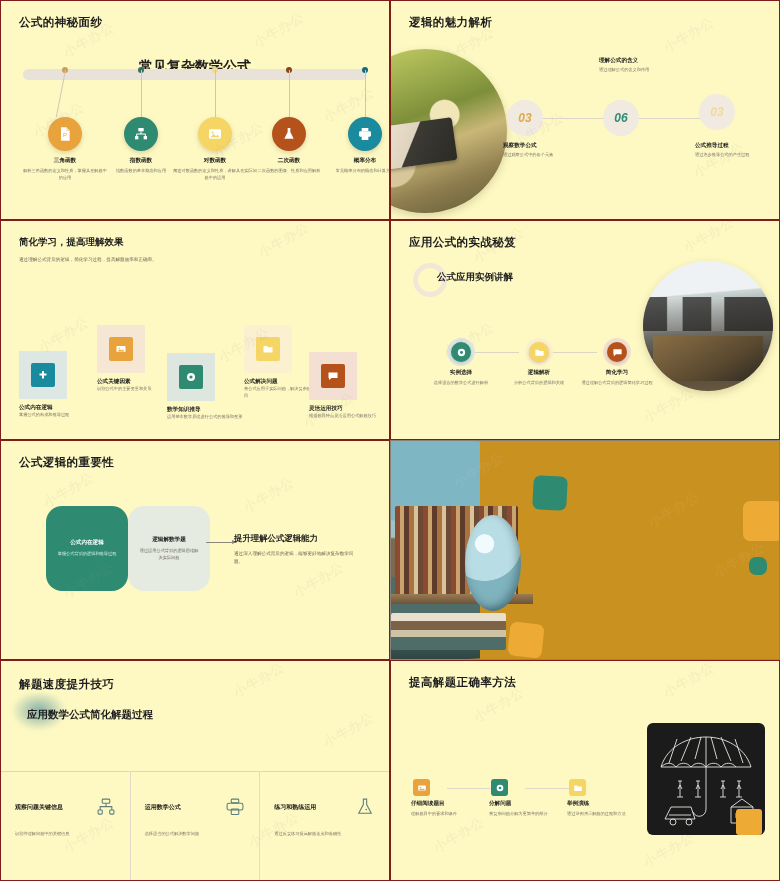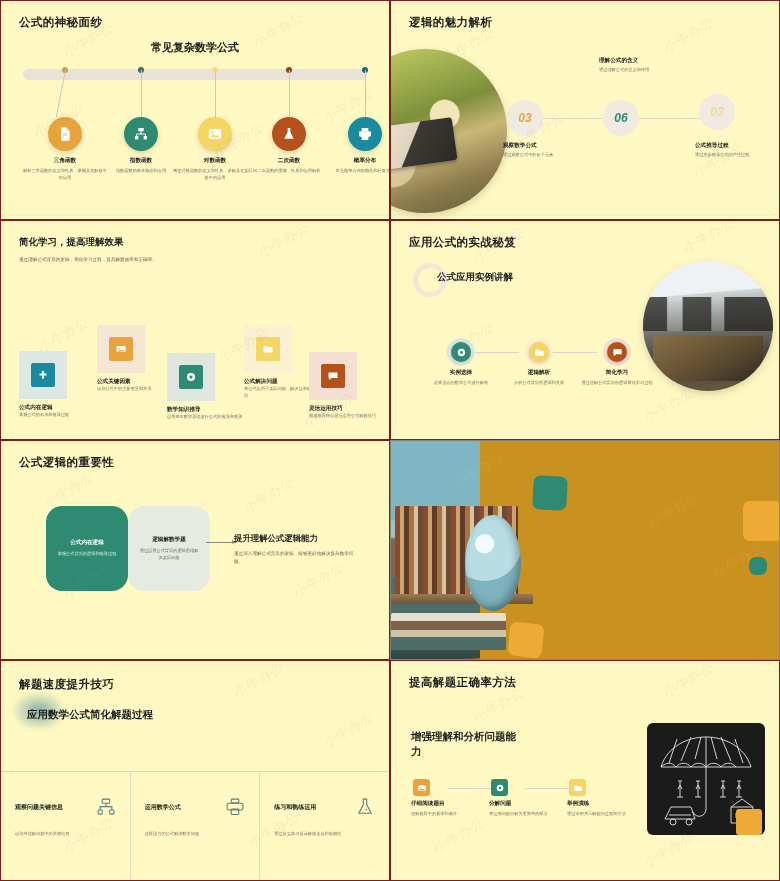--- a/index.html
+++ b/index.html
@@ -51,21 +51,21 @@
   .s-sub-lg{
     font-size:10.5px;font-weight:700;color:#1d1d1d;
   }
   .s-body{
     font-size:4.6px;color:#6a6359;line-height:1.65;
   }
   .item-t{font-size:5.6px;font-weight:700;color:#20201e;}
   .item-d{font-size:4.2px;color:#7a7268;line-height:1.6;}
 
   
-  .s1-head{ text-align:center; margin-top:10px; font-size:11px;font-weight:700;color:#22201d;}
+  .s1-head{ text-align:center; margin-top:28px; font-size:14px;font-weight:700;color:#22201d;}
   .s1-bar{
     position:absolute;left:22px;right:22px;top:68px;height:11px;
     background:#e8e2d9;border-radius:6px;
   }
   .s1-nodes{position:absolute;left:0;right:0;top:60px;height:150px;}
   .s1-node{position:absolute;width:72px;text-align:center;}
   .s1-stem{position:absolute;left:50%;top:9px;width:1px;height:48px;background:#cfc6b6;transform-origin:top;}
   .s1-dot{position:absolute;left:50%;top:6px;width:6px;height:6px;border-radius:50%;transform:translateX(-50%);}
   .s1-circ{
     position:absolute;left:50%;top:56px;transform:translateX(-50%);
@@ -578,21 +578,20 @@
     <div class="wm">
       <span style="left:230px;top:10px;">小牛办公</span>
       <span style="left:60px;top:165px;">小牛办公</span>
       <span style="left:245px;top:160px;">小牛办公</span>
       <span style="left:320px;top:60px;">小牛办公</span>
     </div>
   </div>
 
   <div class="slide inner-pad">
     <div class="s-title">提高解题正确率方法</div>
-    <div class="s-sub-lg" style="position:absolute;left:20px;top:68px;width:105px;line-height:1.45;">增强理解和分析问题能力</div>
 
     <div class="s8-photo" style="left:256px;top:62px;width:118px;height:112px;">
       <svg width="118" height="112" viewBox="0 0 118 112">
         <path class="chalk" d="M14 44c6-20 26-30 45-30s39 10 45 30z"></path>
         <path class="chalk" d="M14 44c5-5 11-5 15 0 4-5 11-5 15 0 4-5 11-5 15 0 4-5 11-5 15 0 4-5 11-5 15 0"></path>
         <path class="chalk" d="M22 40l8-24M34 38l10-24M48 36l6-22M70 36l-6-22M84 38l-10-24M96 40l-8-24"></path>
         <path class="chalk" d="M59 14v72c0 8-10 10-13 3"></path>
         <path class="chalk" d="M33 58v16M31 58h4M30 74h6M33 62l-2 4M33 62l2 4"></path>
         <path class="chalk" d="M51 58v16M49 58h4M48 74h6M51 62l-2 4M51 62l2 4"></path>
         <path class="chalk" d="M76 58v16M74 58h4M73 74h6M76 62l-2 4M76 62l2 4"></path>

